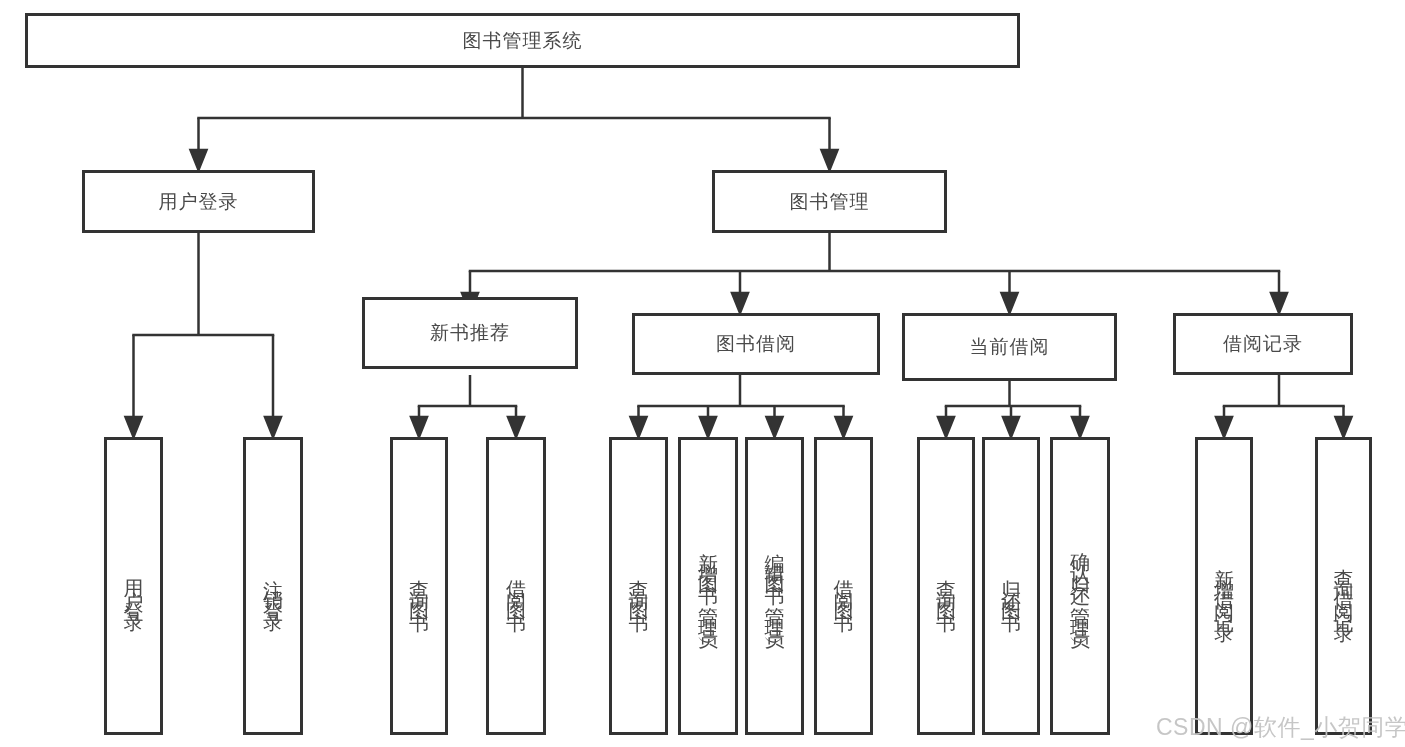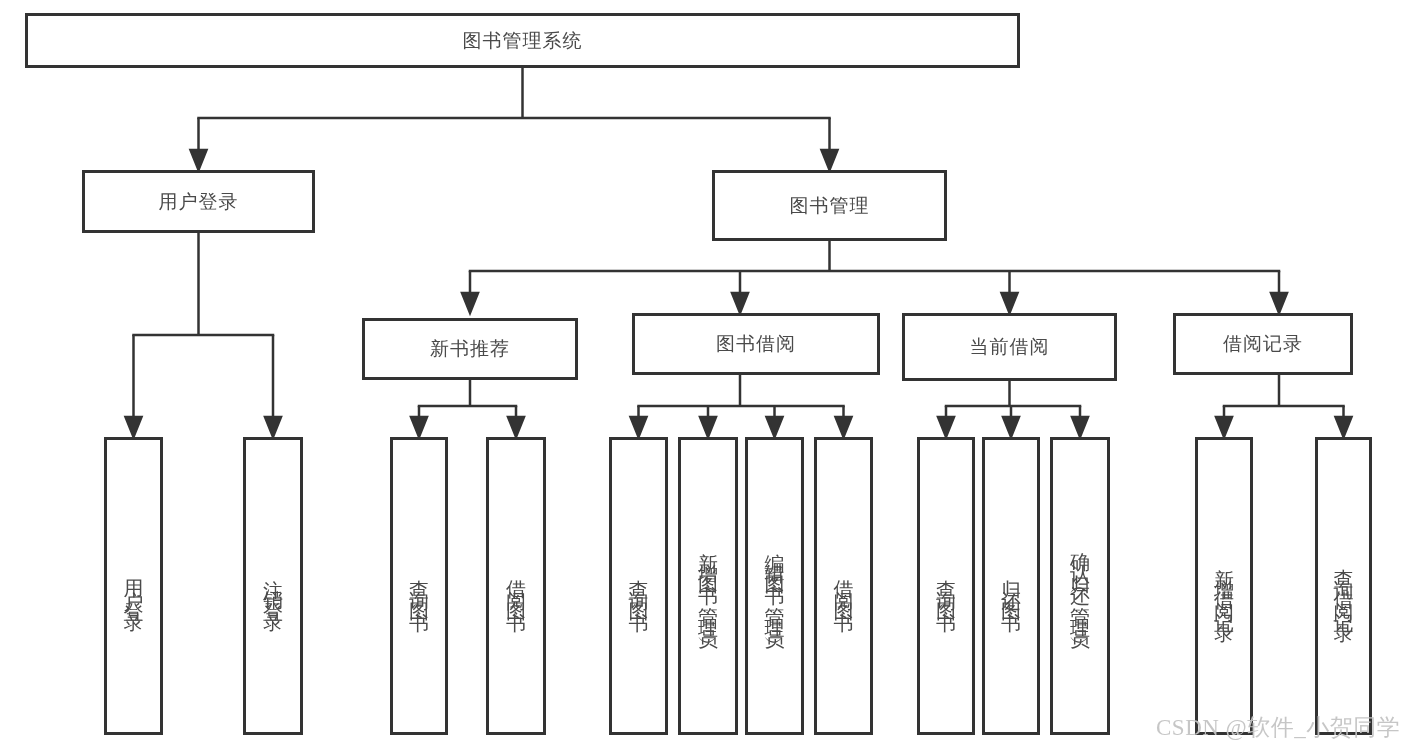--- a/index.html
+++ b/index.html
@@ -1,18 +1,18 @@
 <!DOCTYPE html>
 <html><head>
 <meta charset="utf-8">
 <style>
   html,body { margin:0; padding:0; background:#ffffff; }
   .canvas {
     position:relative; width:1405px; height:747px; background:#ffffff;
-    font-family:Liberation Serif, serif; overflow:hidden;
+    font-family:Liberation Sans, sans-serif; overflow:hidden;
   }
   svg.connectors { position:absolute; left:0; top:0; pointer-events:none; }
   .box {
     position:absolute; box-sizing:border-box; background:#ffffff;
     border:3px solid #333333; display:flex; align-items:center; justify-content:center;
     color:#4a4a4a; z-index:2;
   }
   .box.h .lbl { font-size:19px; letter-spacing:1px; white-space:nowrap; }
   .box.v .lbl {
     writing-mode:vertical-rl; text-orientation:mixed;
@@ -106,25 +106,25 @@
     </g>
   </svg>
 
   <div class="box h" style="left:25px;top:13px;width:995px;height:55px">
     <span class="lbl">图书管理系统</span>
   </div>
 
   <div class="box h" style="left:82px;top:170px;width:233px;height:63px">
     <span class="lbl">用户登录</span>
   </div>
-  <div class="box h" style="left:712px;top:170px;width:235px;height:71px">
+  <div class="box h" style="left:712px;top:170px;width:235px;height:63px">
     <span class="lbl">图书管理</span>
   </div>
 
-  <div class="box h" style="left:362px;top:318px;width:216px;height:62px">
+  <div class="box h" style="left:362px;top:297px;width:216px;height:72px">
     <span class="lbl">新书推荐</span>
   </div>
   <div class="box h" style="left:632px;top:313px;width:248px;height:62px">
     <span class="lbl">图书借阅</span>
   </div>
   <div class="box h" style="left:902px;top:313px;width:215px;height:68px">
     <span class="lbl">当前借阅</span>
   </div>
   <div class="box h" style="left:1173px;top:313px;width:180px;height:62px">
     <span class="lbl">借阅记录</span>

